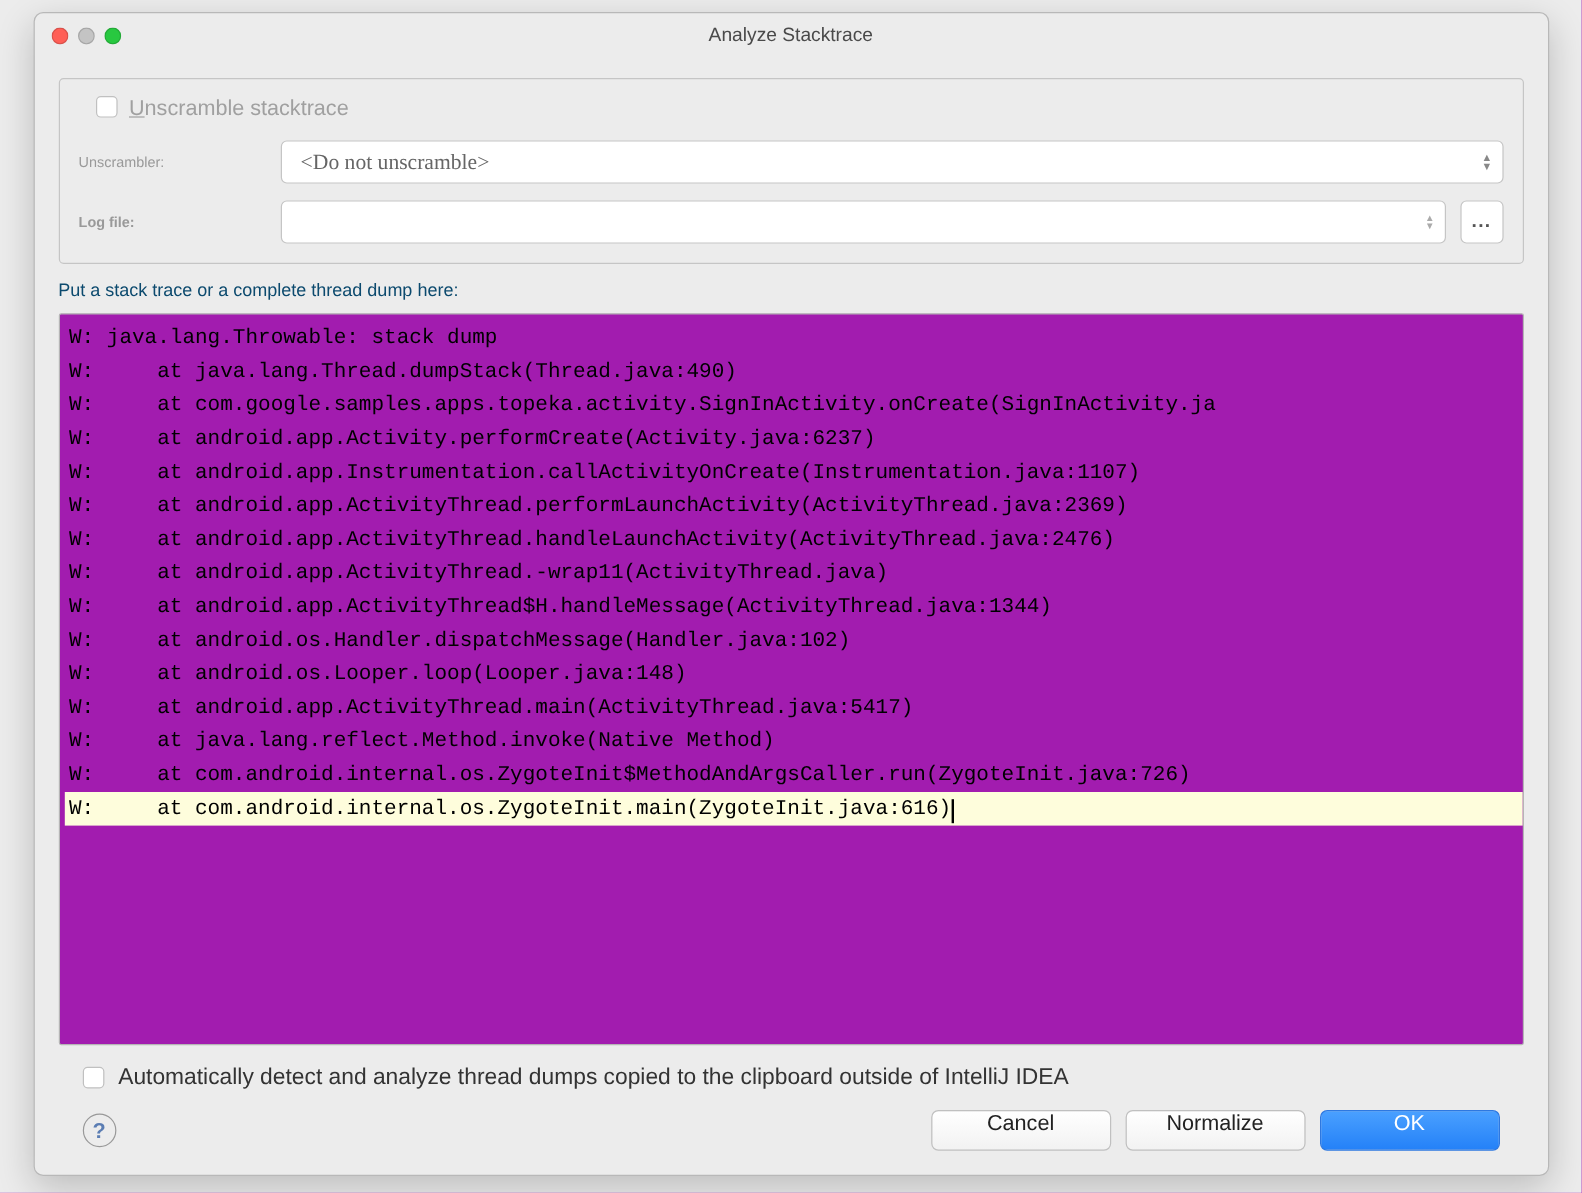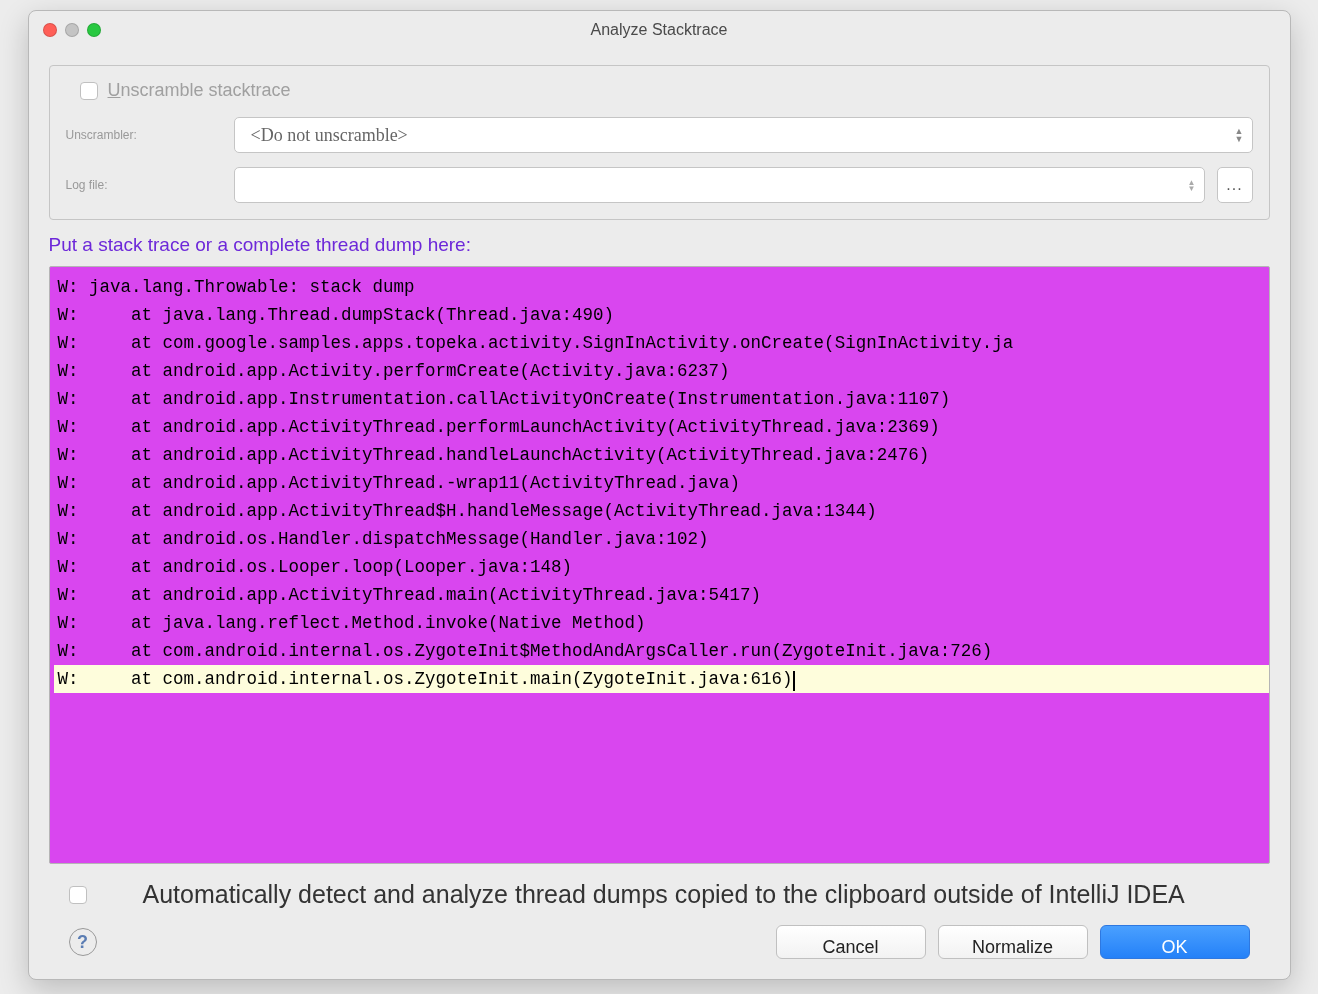--- a/index.html
+++ b/index.html
@@ -62,21 +62,20 @@
     }
     .top-panel {
       border: 1px solid #c5c5c5;
       border-radius: 4px;
       padding: 14px 16px 16px 16px;
       background: #ececec;
       margin-bottom: 14px;
     }
     .checkbox-row {
       display: flex;
-      align-items: center;
       gap: 10px;
       margin-bottom: 16px;
       padding-left: 14px;
     }
     .chk {
       width: 18px;
       height: 18px;
       background: #fff;
       border: 1px solid #c0c0c0;
       border-radius: 4px;
@@ -89,21 +88,21 @@
     .underline-first {
       text-decoration: underline;
       text-decoration-color: #a0a0a0;
     }
     .form-row {
       display: flex;
       align-items: center;
       gap: 12px;
       margin-bottom: 14px;
     }
-    .form-row:last-child { margin-bottom: 0; }
+    .form-row:last-child { margin-bottom: 0; font-weight: bold; }
     .form-label {
       color: #999;
       font-size: 12px;
       width: 156px;
       flex-shrink: 0;
     }
     .select-field {
       flex: 1;
       height: 36px;
       background: #fff;
@@ -158,27 +157,27 @@
       border-radius: 5px;
       display: flex;
       align-items: center;
       justify-content: center;
       font-size: 16px;
       color: #555;
       letter-spacing: 1px;
       flex-shrink: 0;
     }
     .instruction {
-      font-size: 19px;
-      color: #6d28d9;
+      font-size: 15px;
+      color: #0c4a6e;
       margin-bottom: 10px;
     }
     .textarea-panel {
       flex: 1;
-      background: #d946ef;
+      background: #a21caf;
       border: 1px solid #b5b5b5;
       border-radius: 2px;
       overflow: hidden;
       display: flex;
       flex-direction: column;
       min-height: 0;
     }
     .stacktrace {
       flex: 1;
       font-family: Menlo, Monaco, "Courier New", monospace;
@@ -205,23 +204,22 @@
       position: relative;
       top: 2px;
     }
     .bottom-checkbox {
       display: flex;
       align-items: center;
       gap: 12px;
       padding: 16px 8px 16px 20px;
     }
     .bottom-label {
-      font-size: 25px;
+      font-size: 19px;
       color: #333;
-      margin-left: 44px;
     }
     .footer {
       display: flex;
       align-items: center;
       padding: 0 20px 20px 20px;
       gap: 12px;
     }
     .help-btn {
       width: 28px;
       height: 28px;
@@ -236,21 +234,21 @@
       background: transparent;
     }
     .footer-spacer { flex: 1; }
     .btn {
       height: 34px;
       min-width: 150px;
       padding: 0 24px;
       border-radius: 6px;
       font-size: 18px;
       display: flex;
-      align-items: flex-end;
+      align-items: flex-start;
       justify-content: center;
       border: 1px solid #c0c0c0;
       background: linear-gradient(#ffffff, #f2f2f2);
       color: #222;
     }
     .btn.primary {
       background: linear-gradient(#4aa0ff, #2481f8);
       border: 1px solid #2e78e0;
       color: #fff;
     }

